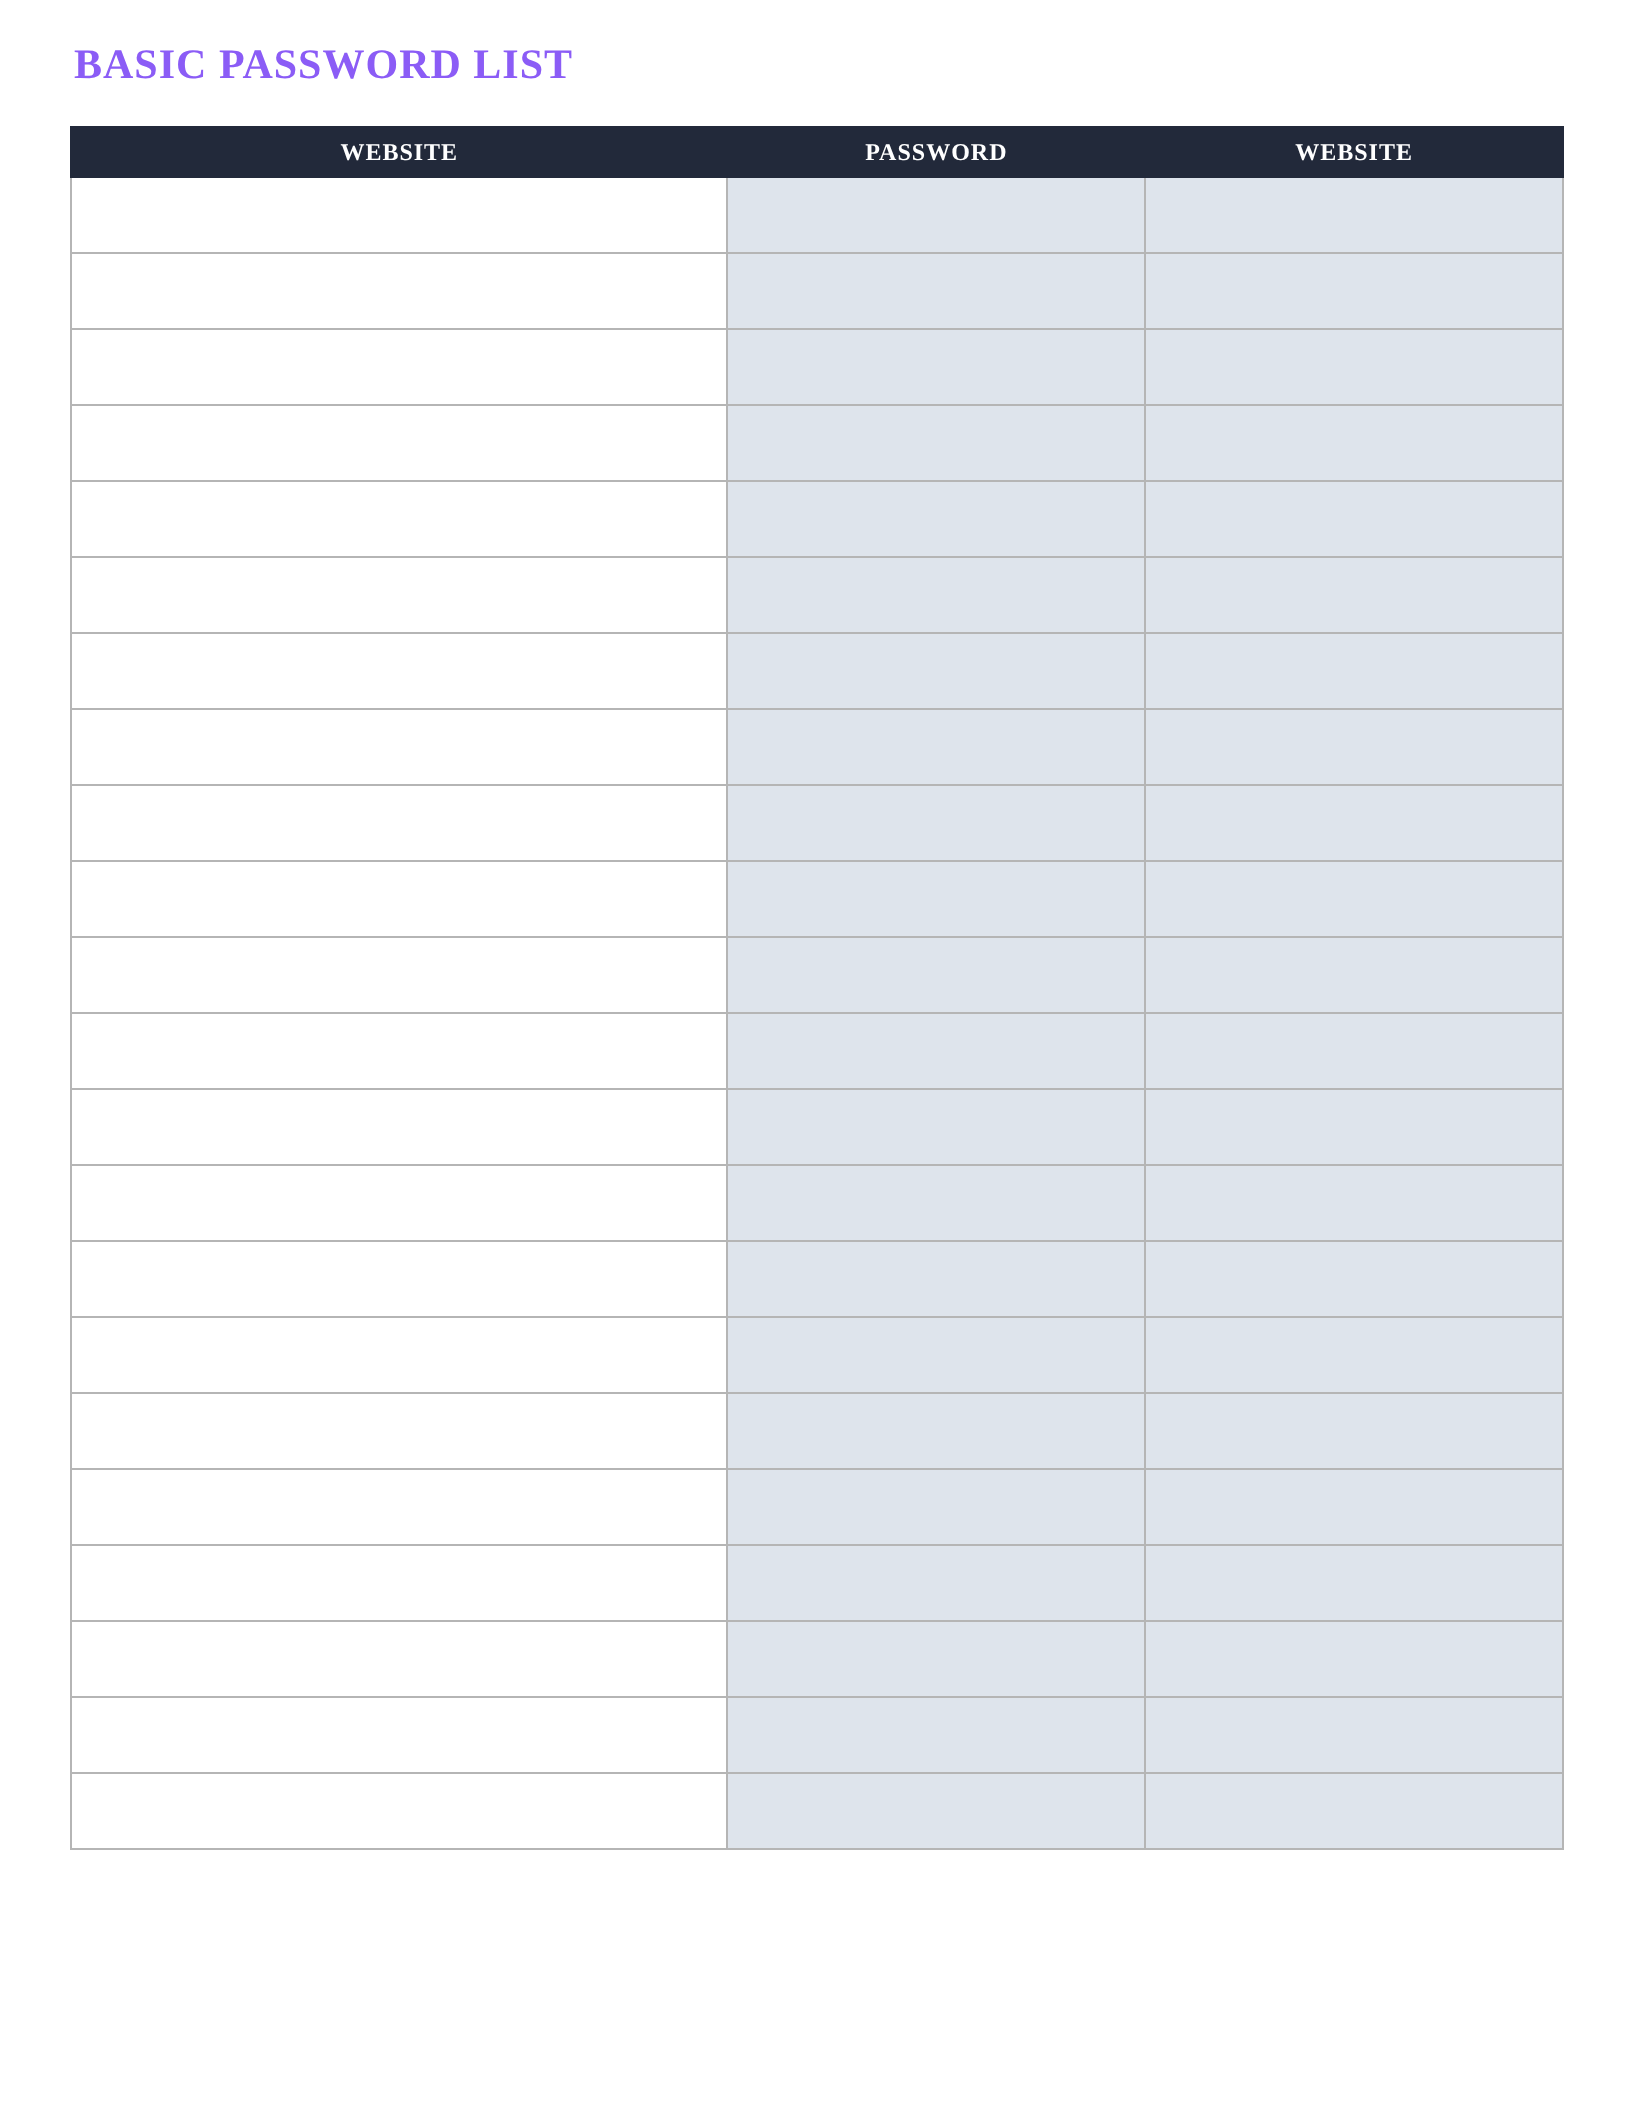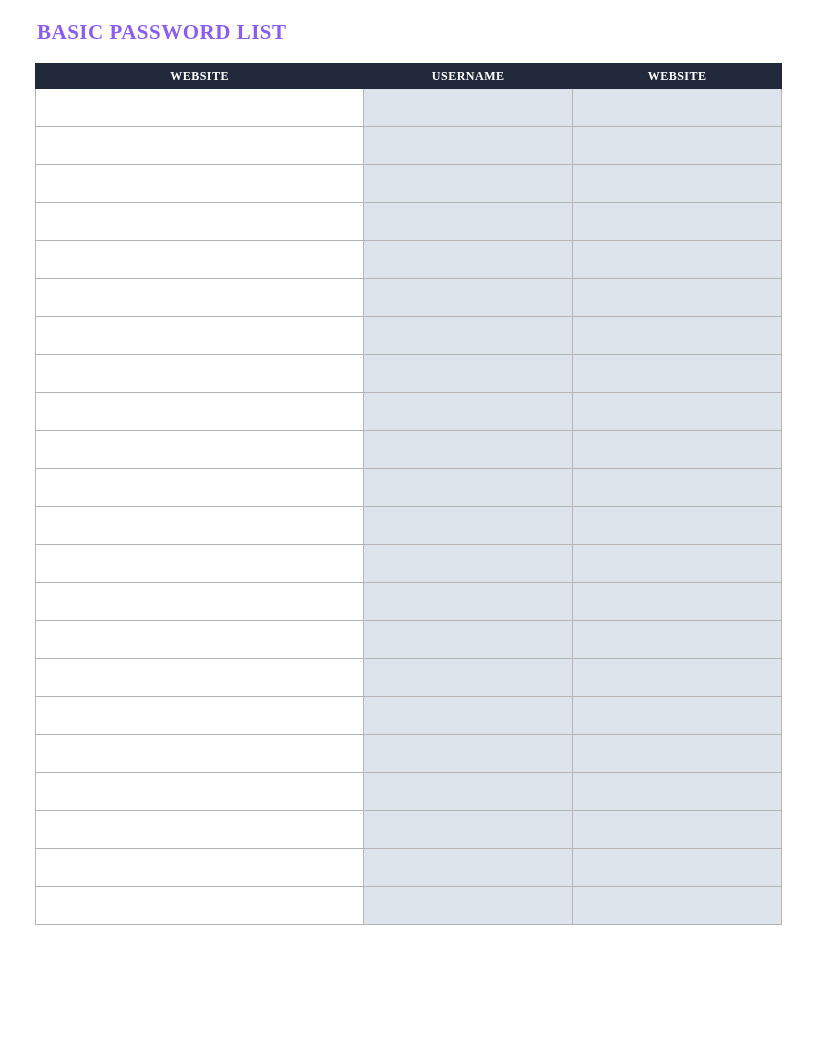--- a/index.html
+++ b/index.html
@@ -63,21 +63,21 @@
   </style>
 </head>
 <body>
 
 <h1 class="page-title">BASIC PASSWORD LIST</h1>
 
 <table>
   <thead>
     <tr>
       <th class="col-website">WEBSITE</th>
-      <th class="col-username">USERNAME</th>
+      <th class="col-username">PASSWORD</th>
       <th class="col-password">WEBSITE</th>
     </tr>
   </thead>
   <tbody id="table-body">
   <tr>
         <td class="cell-website"></td>
         <td class="cell-username"></td>
         <td class="cell-password"></td>
       </tr>
       <tr>

